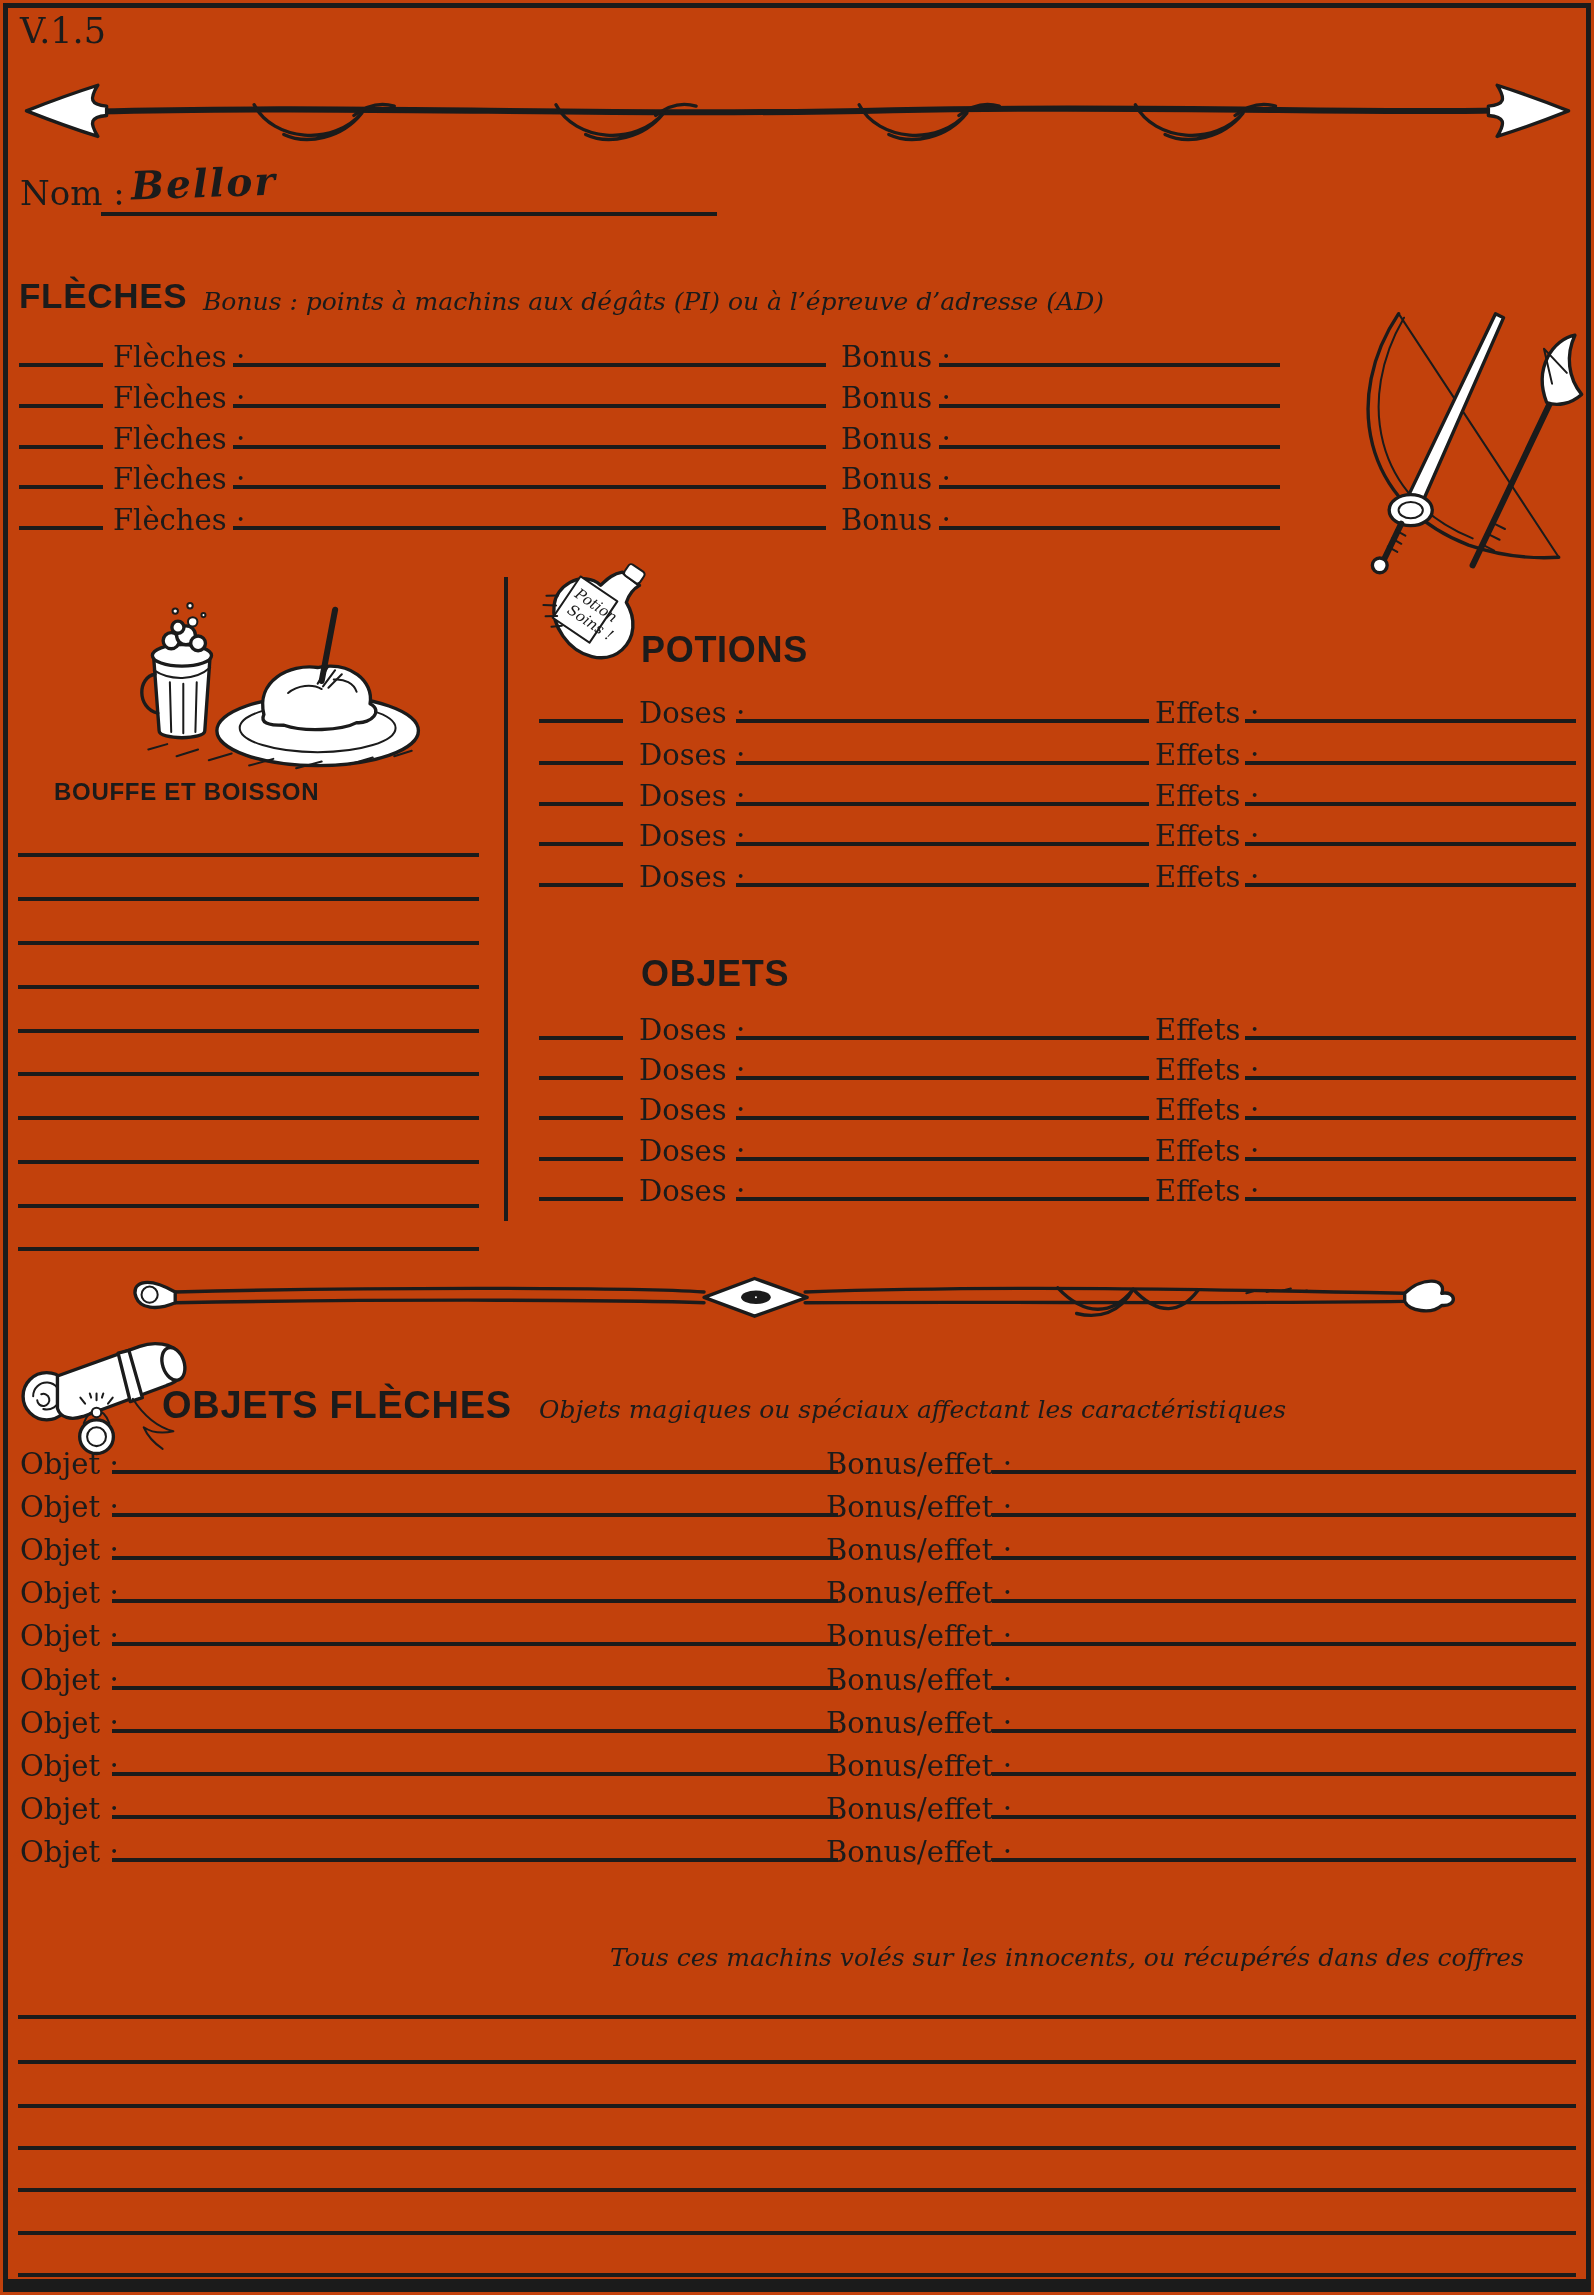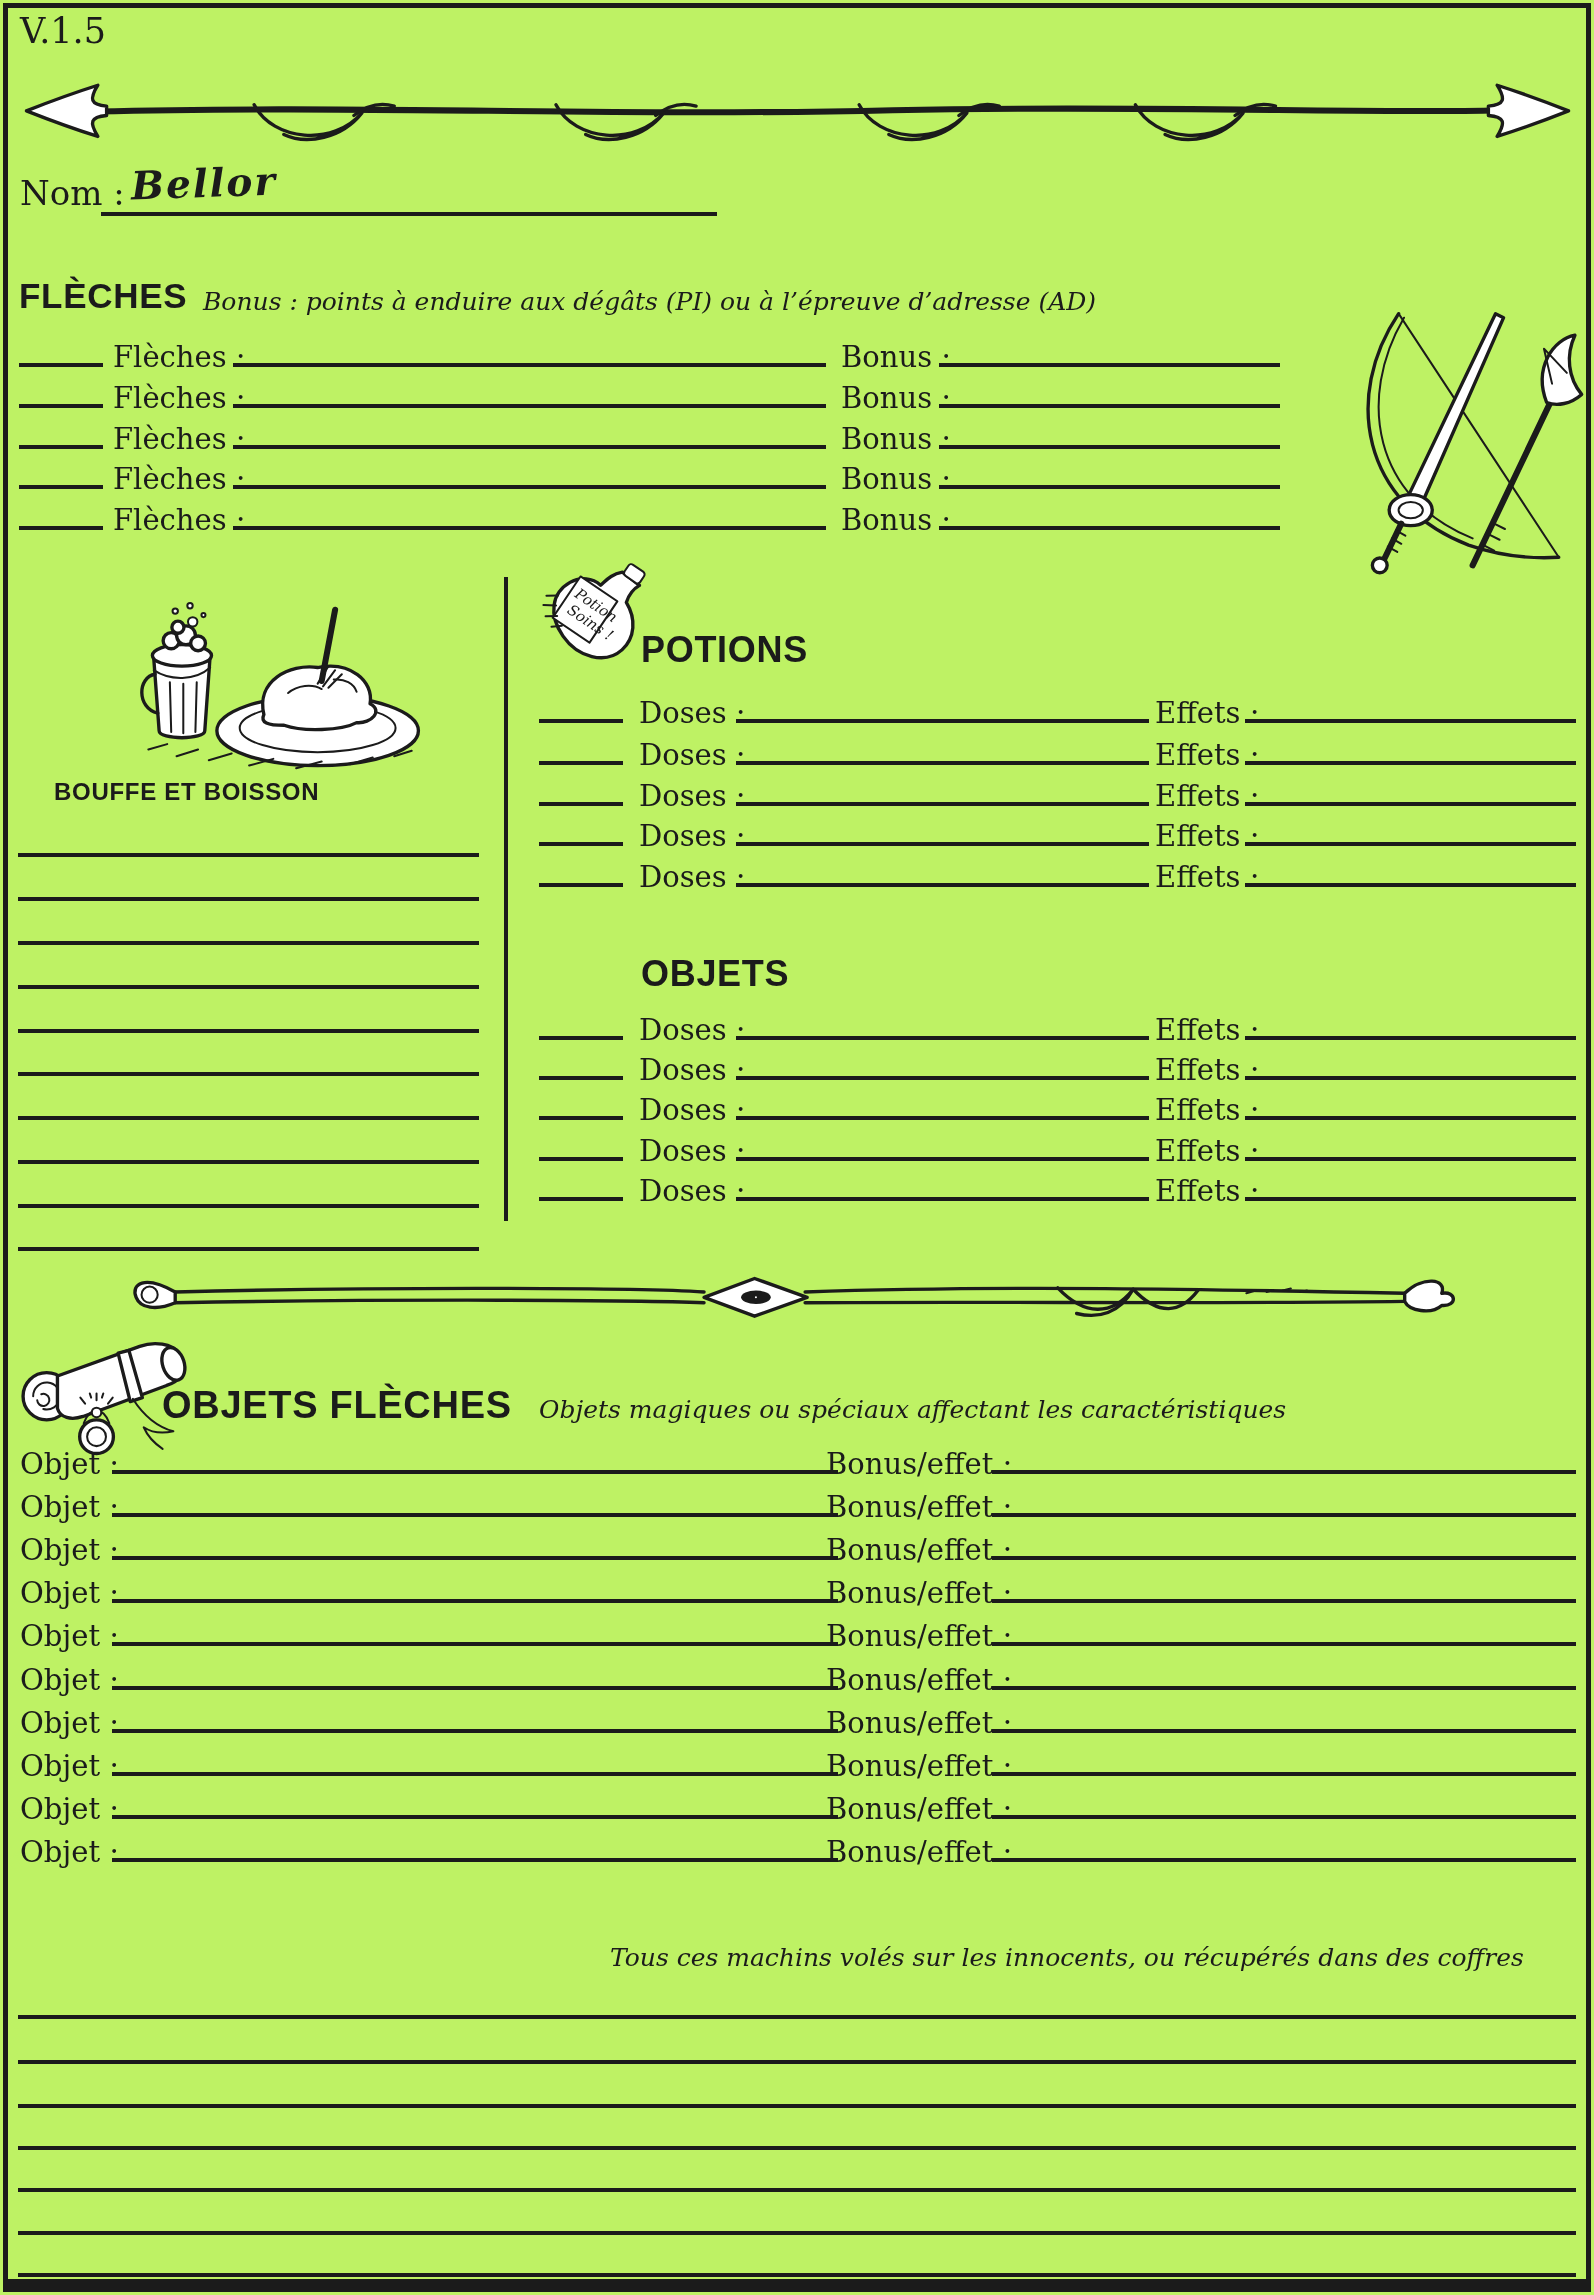--- a/index.html
+++ b/index.html
@@ -1,16 +1,16 @@
 <!DOCTYPE html>
 <html style="font-size:10.8px"><head>
 <meta charset="utf-8">
 <style>
   html,body{margin:0;padding:0;background:#e8e8e8;}
-  .page{position:relative;width:1594px;height:2295px;background:#bef264;
+  .page{position:relative;width:1594px;height:2295px;background:#c2410c;
         font-family:"DejaVu Serif",serif;color:#1b1b1b;overflow:hidden;}
   .frame{position:absolute;inset:2.7px;border:5.4px solid #1b1b1b;}
   .botbar{position:absolute;left:2.7px;right:2.7px;bottom:2.7px;height:13.5px;background:#1b1b1b;}
   .vdiv{position:absolute;left:504px;top:577px;width:4px;height:644px;background:#1b1b1b;}
 
   .ttl{position:absolute;left:162px;right:121px;top:8px;text-align:center;
        font:bold 61px/1.05 "DejaVu Serif",serif;font-variant:small-caps;letter-spacing:5.4px;white-space:nowrap;}
   .ver{position:absolute;left:20px;top:13.5px;font:35px/1 "DejaVu Serif",serif;}
 
   .h{position:absolute;font-family:"Liberation Sans","DejaVu Sans",sans-serif;font-weight:900;
@@ -58,21 +58,21 @@
     <path d="M1398 60 C 1418 44 1438 40 1458 46"></path>
     <path d="M1660 44 C 1688 98 1778 106 1820 56 C 1790 94 1738 104 1704 88"></path>
     <path d="M1808 60 C 1828 44 1848 40 1868 46"></path>
   </svg>
 
   <div class="nom-lbl">Nom :</div>
   <div class="nom-val">Bellor</div>
   <div class="nom-line"></div>
 
   <div class="h" style="left:19px;top:278px;font-size:35px">FLÈCHES</div>
-  <div class="sub" style="left:203px;top:288px">Bonus : points à enduire aux dégâts (PI) ou à l’épreuve d’adresse (AD)</div>
+  <div class="sub" style="left:203px;top:288px">Bonus : points à machins aux dégâts (PI) ou à l’épreuve d’adresse (AD)</div>
 
   <div class="row" style="left:19px;top:331px;width:1557px">
     <span class="ln" style="left:0;width:84px"></span>
     <span class="lbl" style="left:94px">Flèches :</span>
     <span class="ln" style="left:214px;width:593px">
         <span class="val"></span>
       </span>
     <span class="lbl" style="left:822px">Bonus :</span>
     <span class="ln" style="left:920px;width:341px">
         <span class="val"></span>

